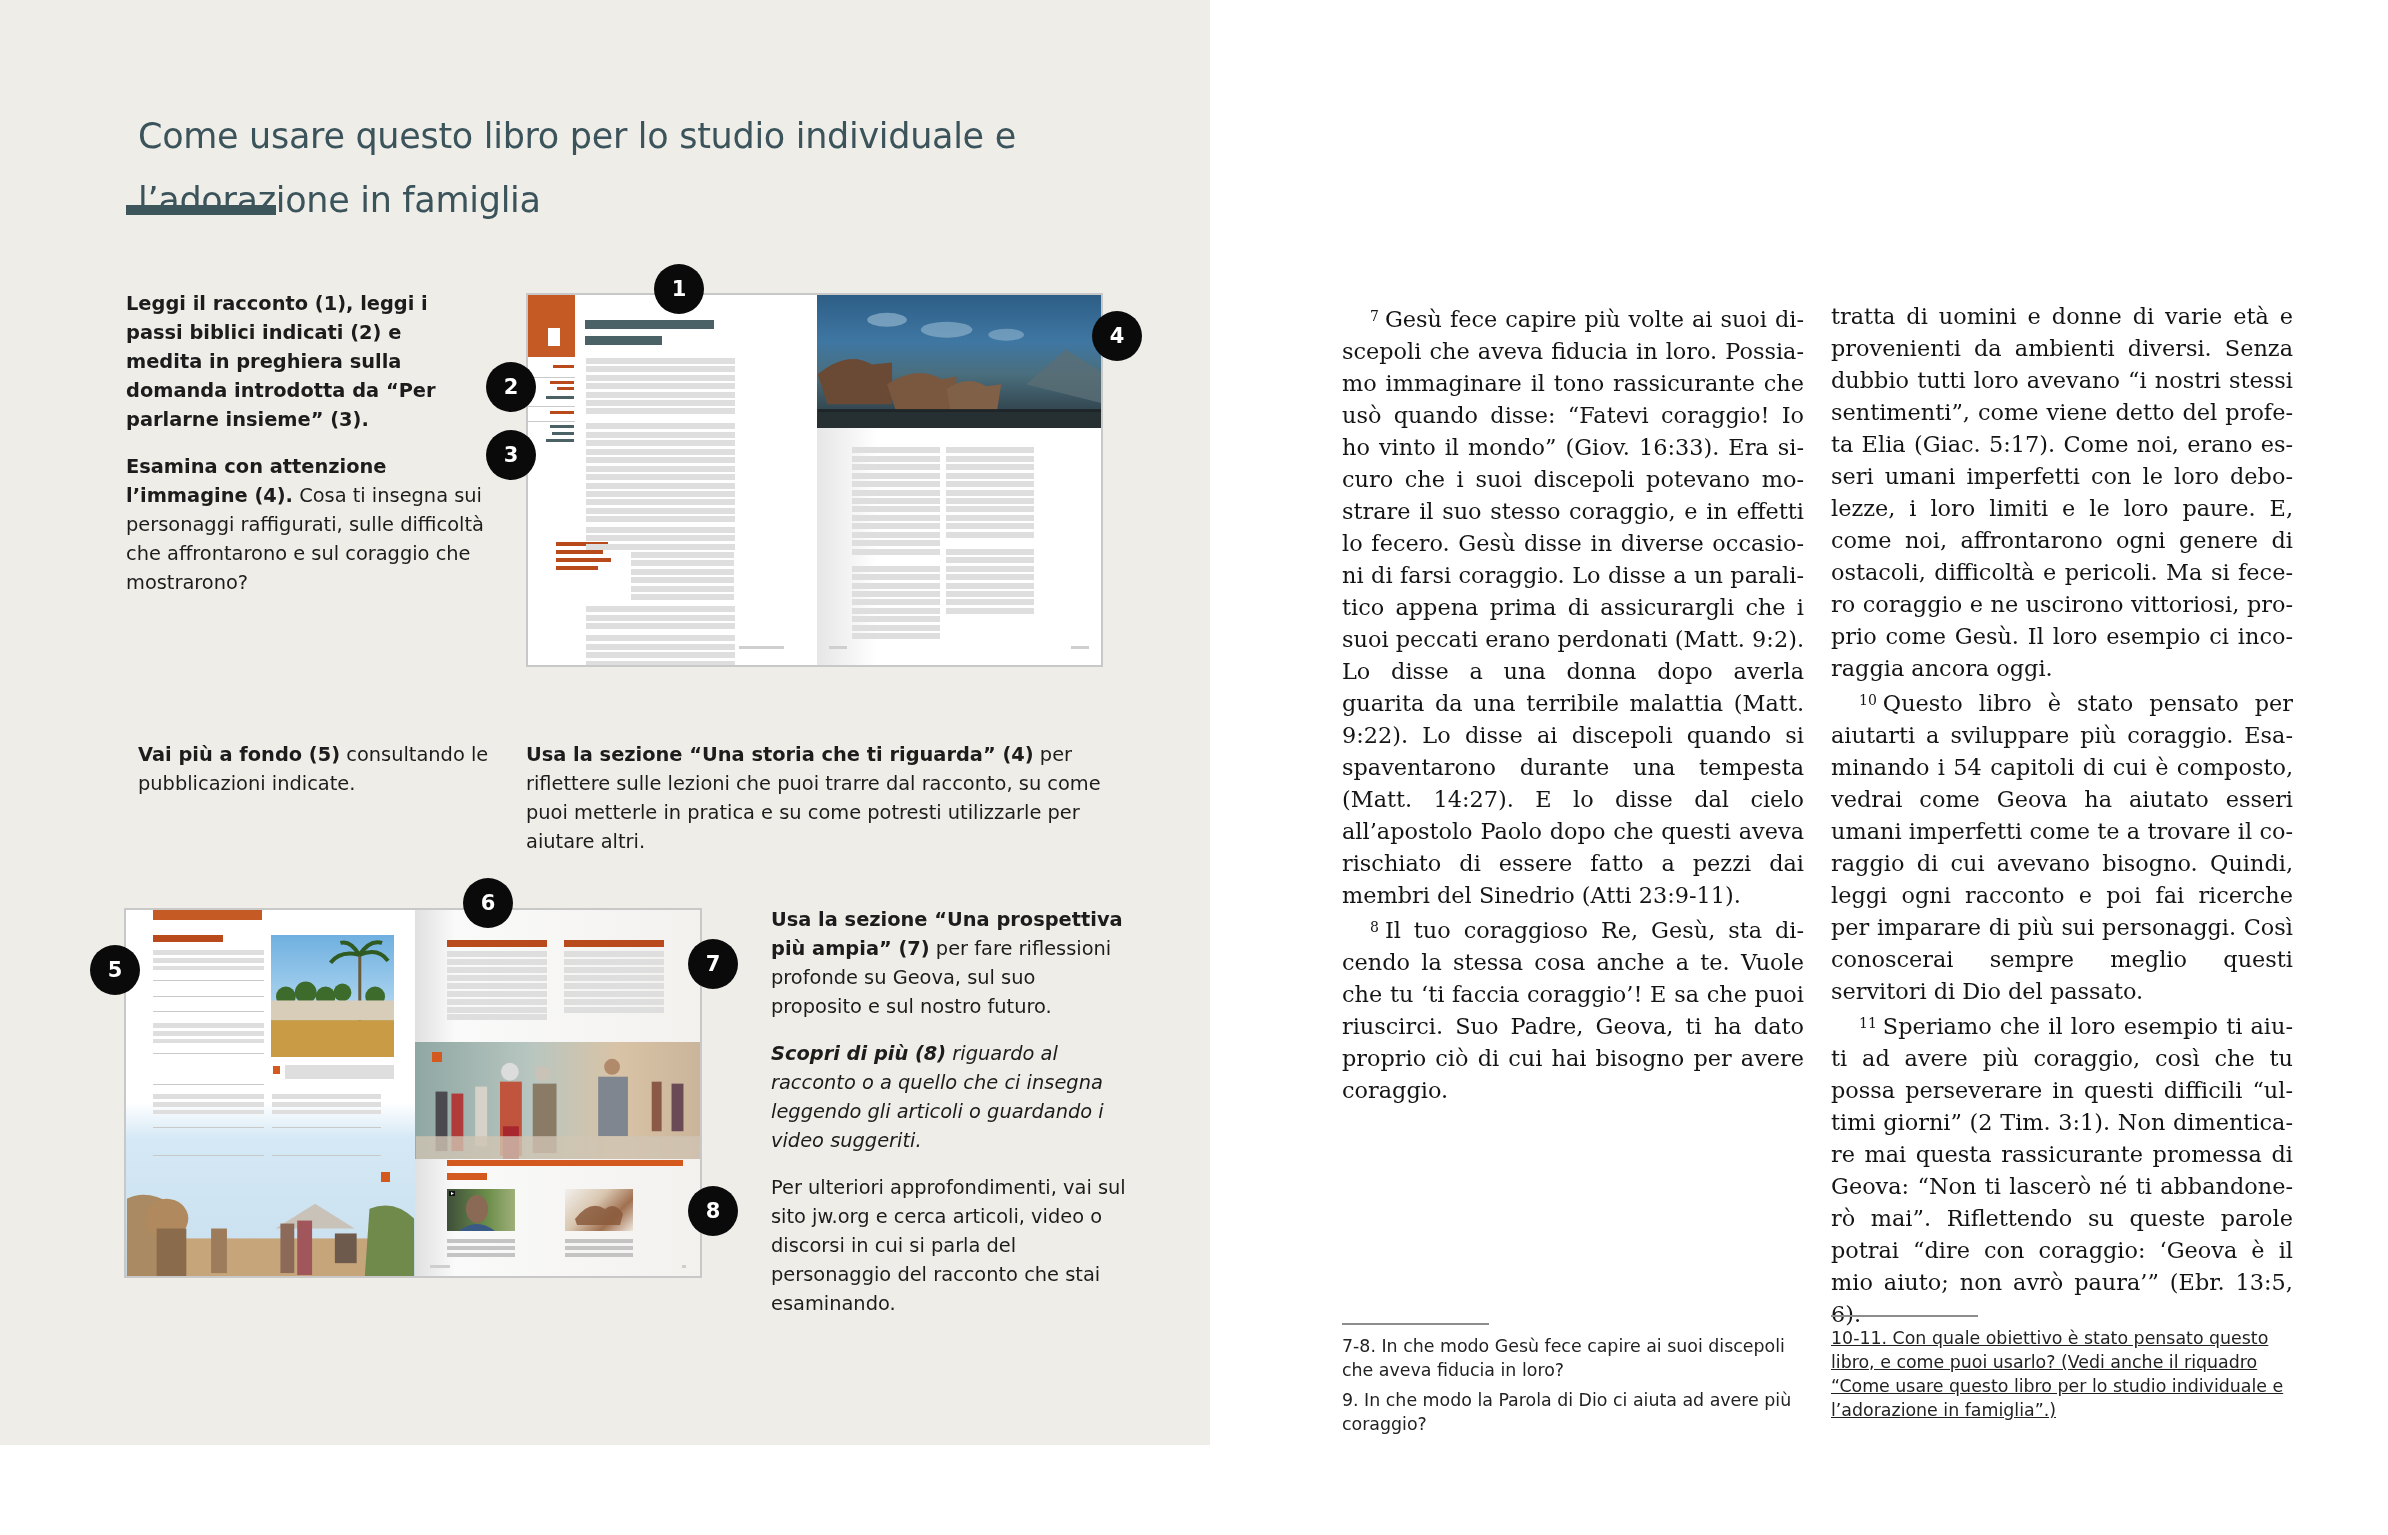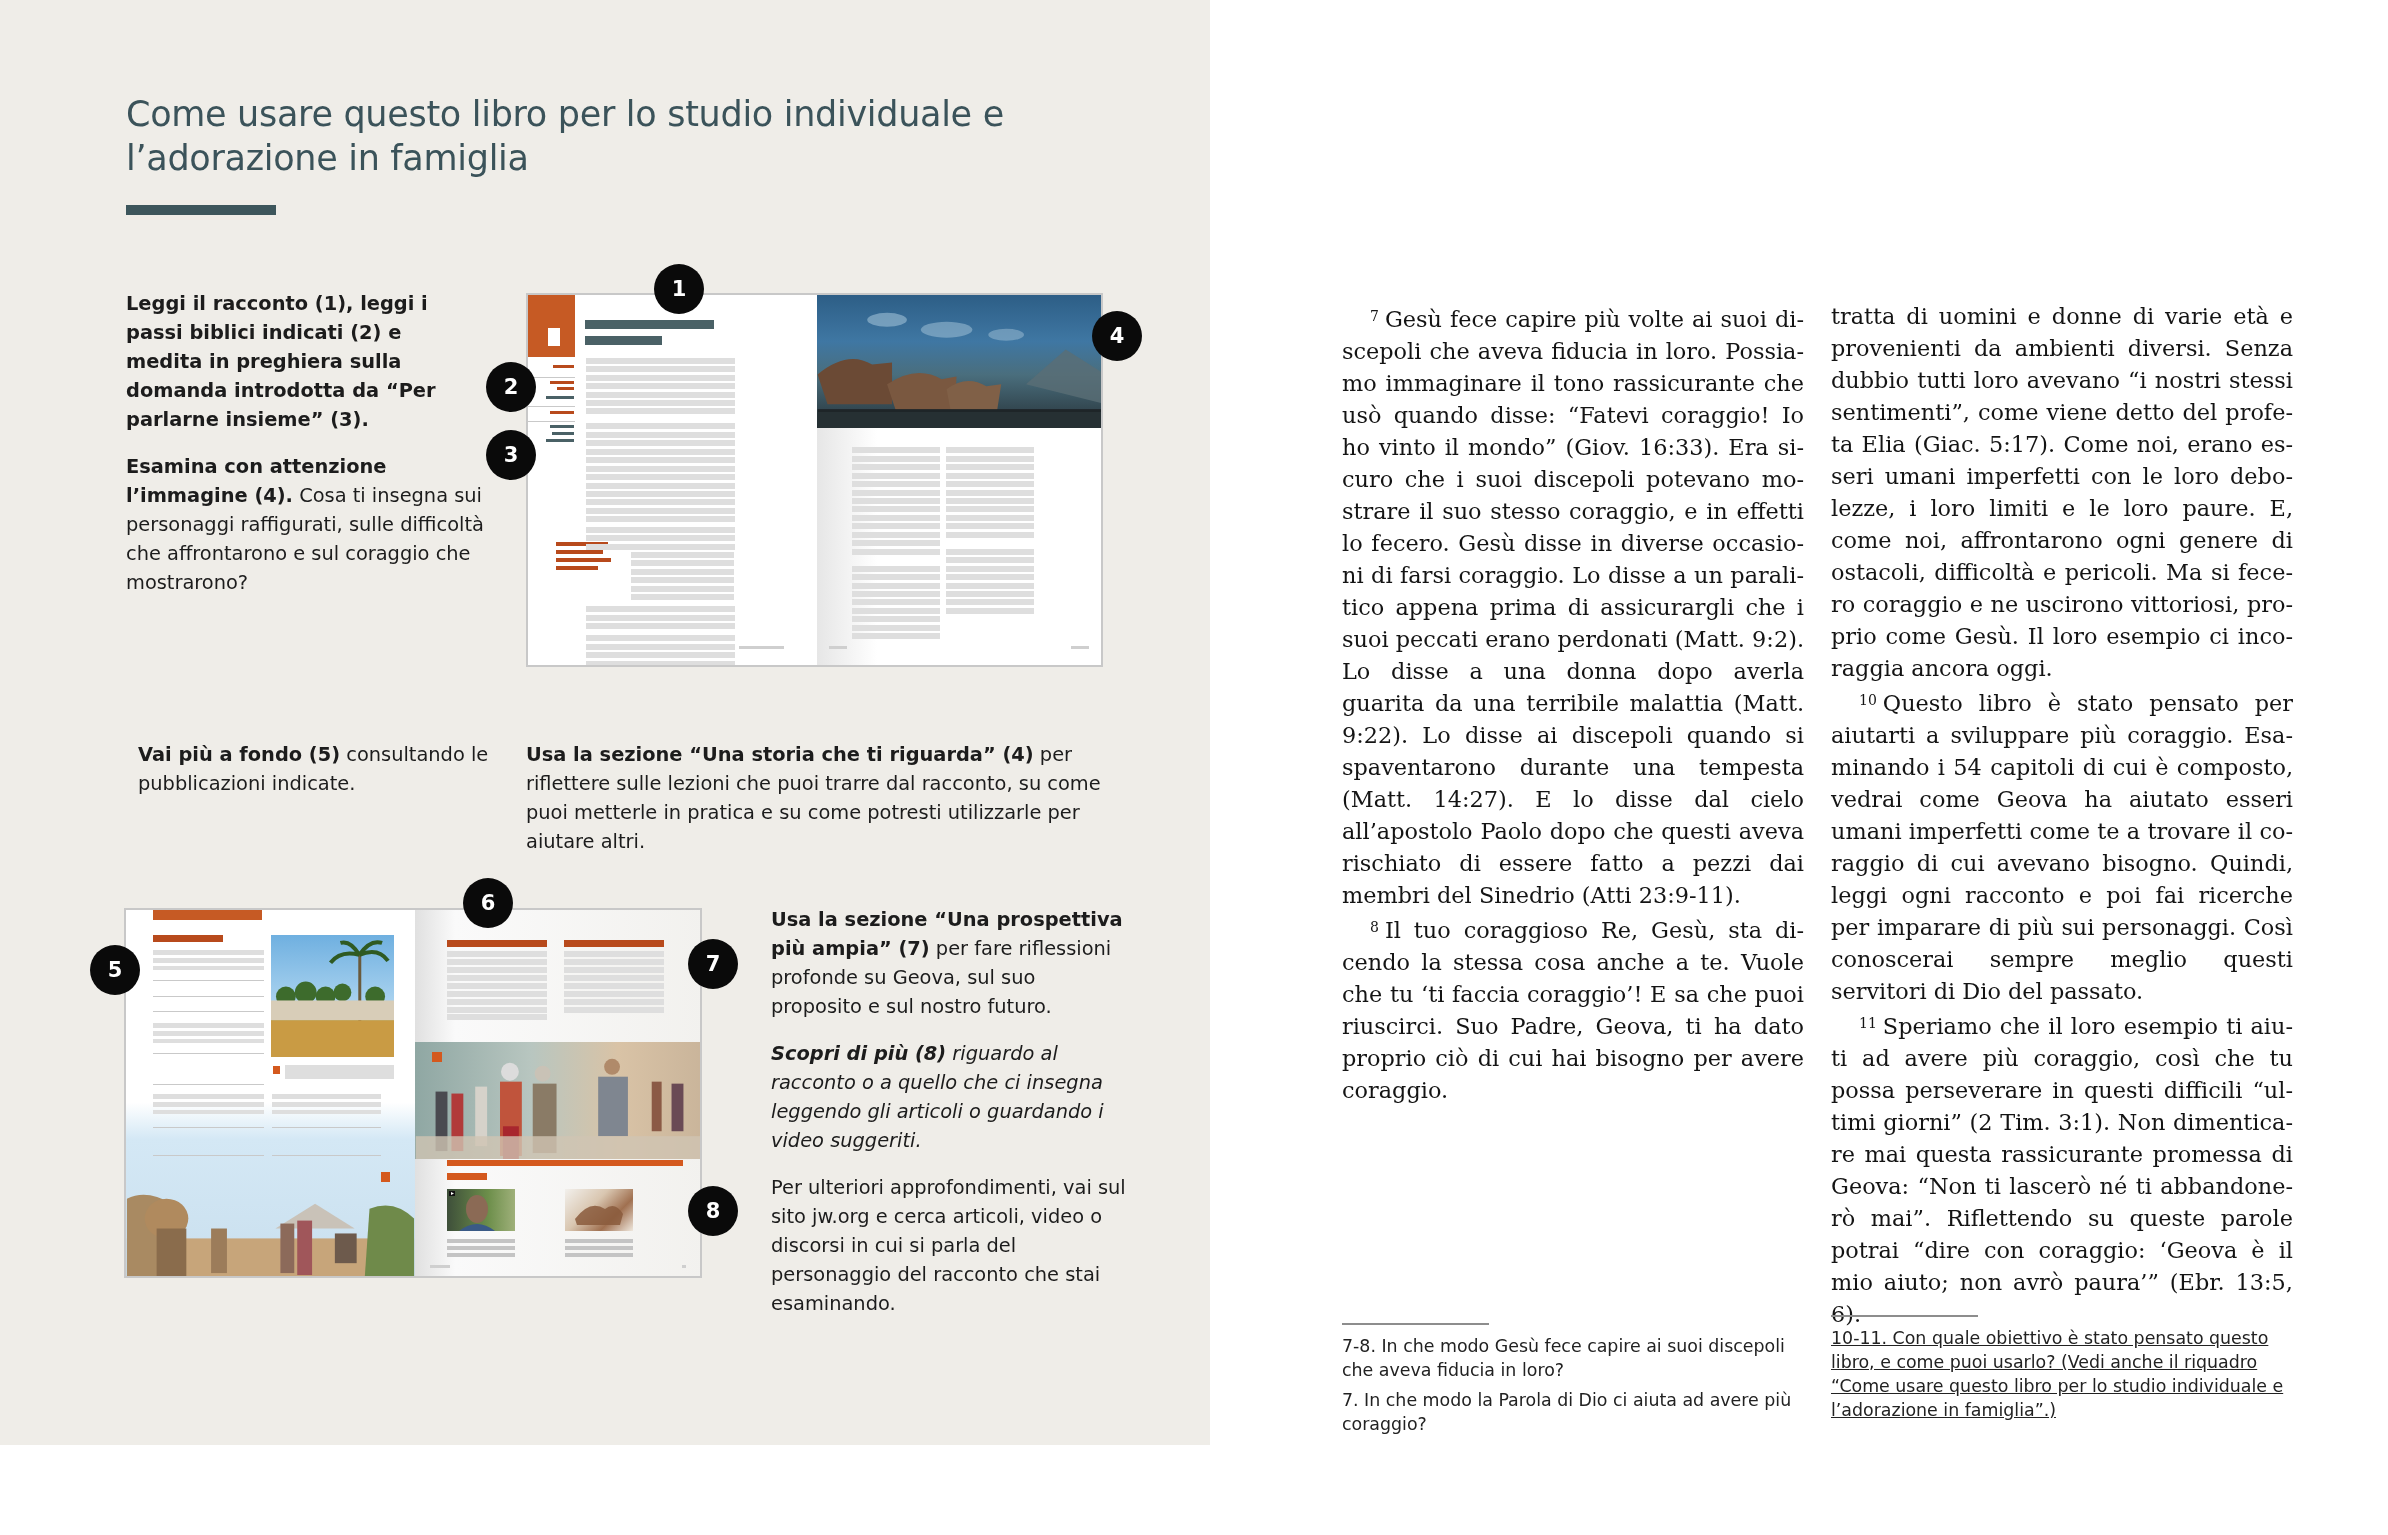--- a/index.html
+++ b/index.html
@@ -1,22 +1,22 @@
 <!DOCTYPE html>
 <html><head>
 <meta charset="utf-8">
 <style>
   html, body { margin: 0; padding: 0; }
   body { width: 2388px; height: 1535px; background: #ffffff; position: relative; overflow: hidden;
          font-family: "DejaVu Sans", sans-serif; color: #1a1a1a; }
 
   
   .left-panel { position: absolute; left: 0; top: 0; width: 1210px; height: 1445px; background: #efede8; }
-  .panel-title { position: absolute; left: 126px; top: 92px; width: 896px; margin: 0;
-                 font-family: "DejaVu Sans", sans-serif; font-weight: normal; font-size: 35px; line-height: 44px;
+  .panel-title { position: absolute; left: 126px; top: 92px; width: 896px; margin: 12px;
+                 font-family: "DejaVu Sans", sans-serif; font-weight: normal; font-size: 35px; line-height: 64px;
                  color: #3b535a; letter-spacing: -0.3px; }
   .title-rule { position: absolute; left: 126px; top: 205px; width: 150px; height: 10px; background: #3d565c; }
 
   .instr { position: absolute; font-family: "DejaVu Sans", sans-serif; font-size: 19.4px; line-height: 29px; color: #1c1c1c; margin: 0; }
   .instr b { font-weight: bold; }
   .instr p { margin: 0; }
 
   .badge { position: absolute; width: 50px; height: 50px; border-radius: 50%; background: #0a0a0a; color: #fff;
            font-family: "DejaVu Sans", sans-serif; font-weight: bold; font-size: 21px; line-height: 50px; text-align: center; }
 
@@ -329,21 +329,21 @@
   </div>
 </div>
 
 <div class="body-col" style="left:1342px;">
   <p><span class="vnum">7</span><span>Gesù fece capire più volte ai suoi di­scepoli che aveva fiducia in loro. Possia­mo immaginare il tono rassicurante che usò quando disse: “Fatevi coraggio! Io ho vinto il mondo” (Giov. 16:33). Era si­curo che i suoi discepoli potevano mo­strare il suo stesso coraggio, e in effetti lo fecero. Gesù disse in diverse occasio­ni di farsi coraggio. Lo disse a un parali­tico appena prima di assicurargli che i suoi peccati erano perdonati (Matt. 9:2). Lo disse a una donna dopo averla guarita da una terribile malattia (Matt. 9:22). Lo disse ai discepoli quando si spaventaro­no durante una tempesta (Matt. 14:27). E lo disse dal cielo all’apostolo Paolo dopo che questi aveva rischiato di essere fatto a pezzi dai membri del Sinedrio (Atti 23:9-11).</span></p>
   <p><span class="vnum">8</span><span>Il tuo coraggioso Re, Gesù, sta di­cendo la stessa cosa anche a te. Vuole che tu ‘ti faccia coraggio’! E sa che puoi riuscirci. Suo Padre, Geova, ti ha dato proprio ciò di cui hai bisogno per avere coraggio.</span></p>
 </div>
 <div class="fn-rule" style="left:1342px; top:1323px;"></div>
 <div class="footnote" style="left:1342px; top:1334px;">
   <p>7-8. In che modo Gesù fece capire ai suoi disce­poli che aveva fiducia in loro?</p>
-  <p>7. In che modo la Parola di Dio ci aiuta ad avere più coraggio?</p>
+  <p>9. In che modo la Parola di Dio ci aiuta ad avere più coraggio?</p>
 </div>
 
 <div class="body-col" style="left:1831px;">
   <p class="cont">tratta di uomini e donne di varie età e provenienti da ambienti diversi. Senza dubbio tutti loro avevano “i nostri stessi sentimenti”, come viene detto del profe­ta Elia (Giac. 5:17). Come noi, erano es­seri umani imperfetti con le loro debo­lezze, i loro limiti e le loro paure. E, come noi, affrontarono ogni genere di ostacoli, difficoltà e pericoli. Ma si fece­ro coraggio e ne uscirono vittoriosi, pro­prio come Gesù. Il loro esempio ci inco­raggia ancora oggi.</p>
   <p><span class="vnum">10</span><span>Questo libro è stato pensato per aiutarti a sviluppare più coraggio. Esa­minando i 54 capitoli di cui è compo­sto, vedrai come Geova ha aiutato esseri umani imperfetti come te a trovare il co­raggio di cui avevano bisogno. Quindi, leggi ogni racconto e poi fai ricerche per imparare di più sui personaggi. Così co­noscerai sempre meglio questi servitori di Dio del passato.</span></p>
   <p><span class="vnum">11</span><span>Speriamo che il loro esempio ti aiu­ti ad avere più coraggio, così che tu possa perseverare in questi difficili “ul­timi giorni” (2 Tim. 3:1). Non dimentica­re mai questa rassicurante promessa di Geova: “Non ti lascerò né ti abbandone­rò mai”. Riflettendo su queste parole po­trai “dire con coraggio: ‘Geova è il mio aiuto; non avrò paura’” (Ebr. 13:5, 6).</span></p>
 </div>
 <div class="fn-rule" style="left:1831px; top:1315px;"></div>
 <div class="footnote" style="left:1831px; top:1326px;text-decoration:underline;">
   <p>10-11. Con quale obiettivo è stato pensato questo libro, e come puoi usarlo? (Vedi anche il riquadro “Come usare questo libro per lo studio individuale e l’adorazione in famiglia”.)</p>

